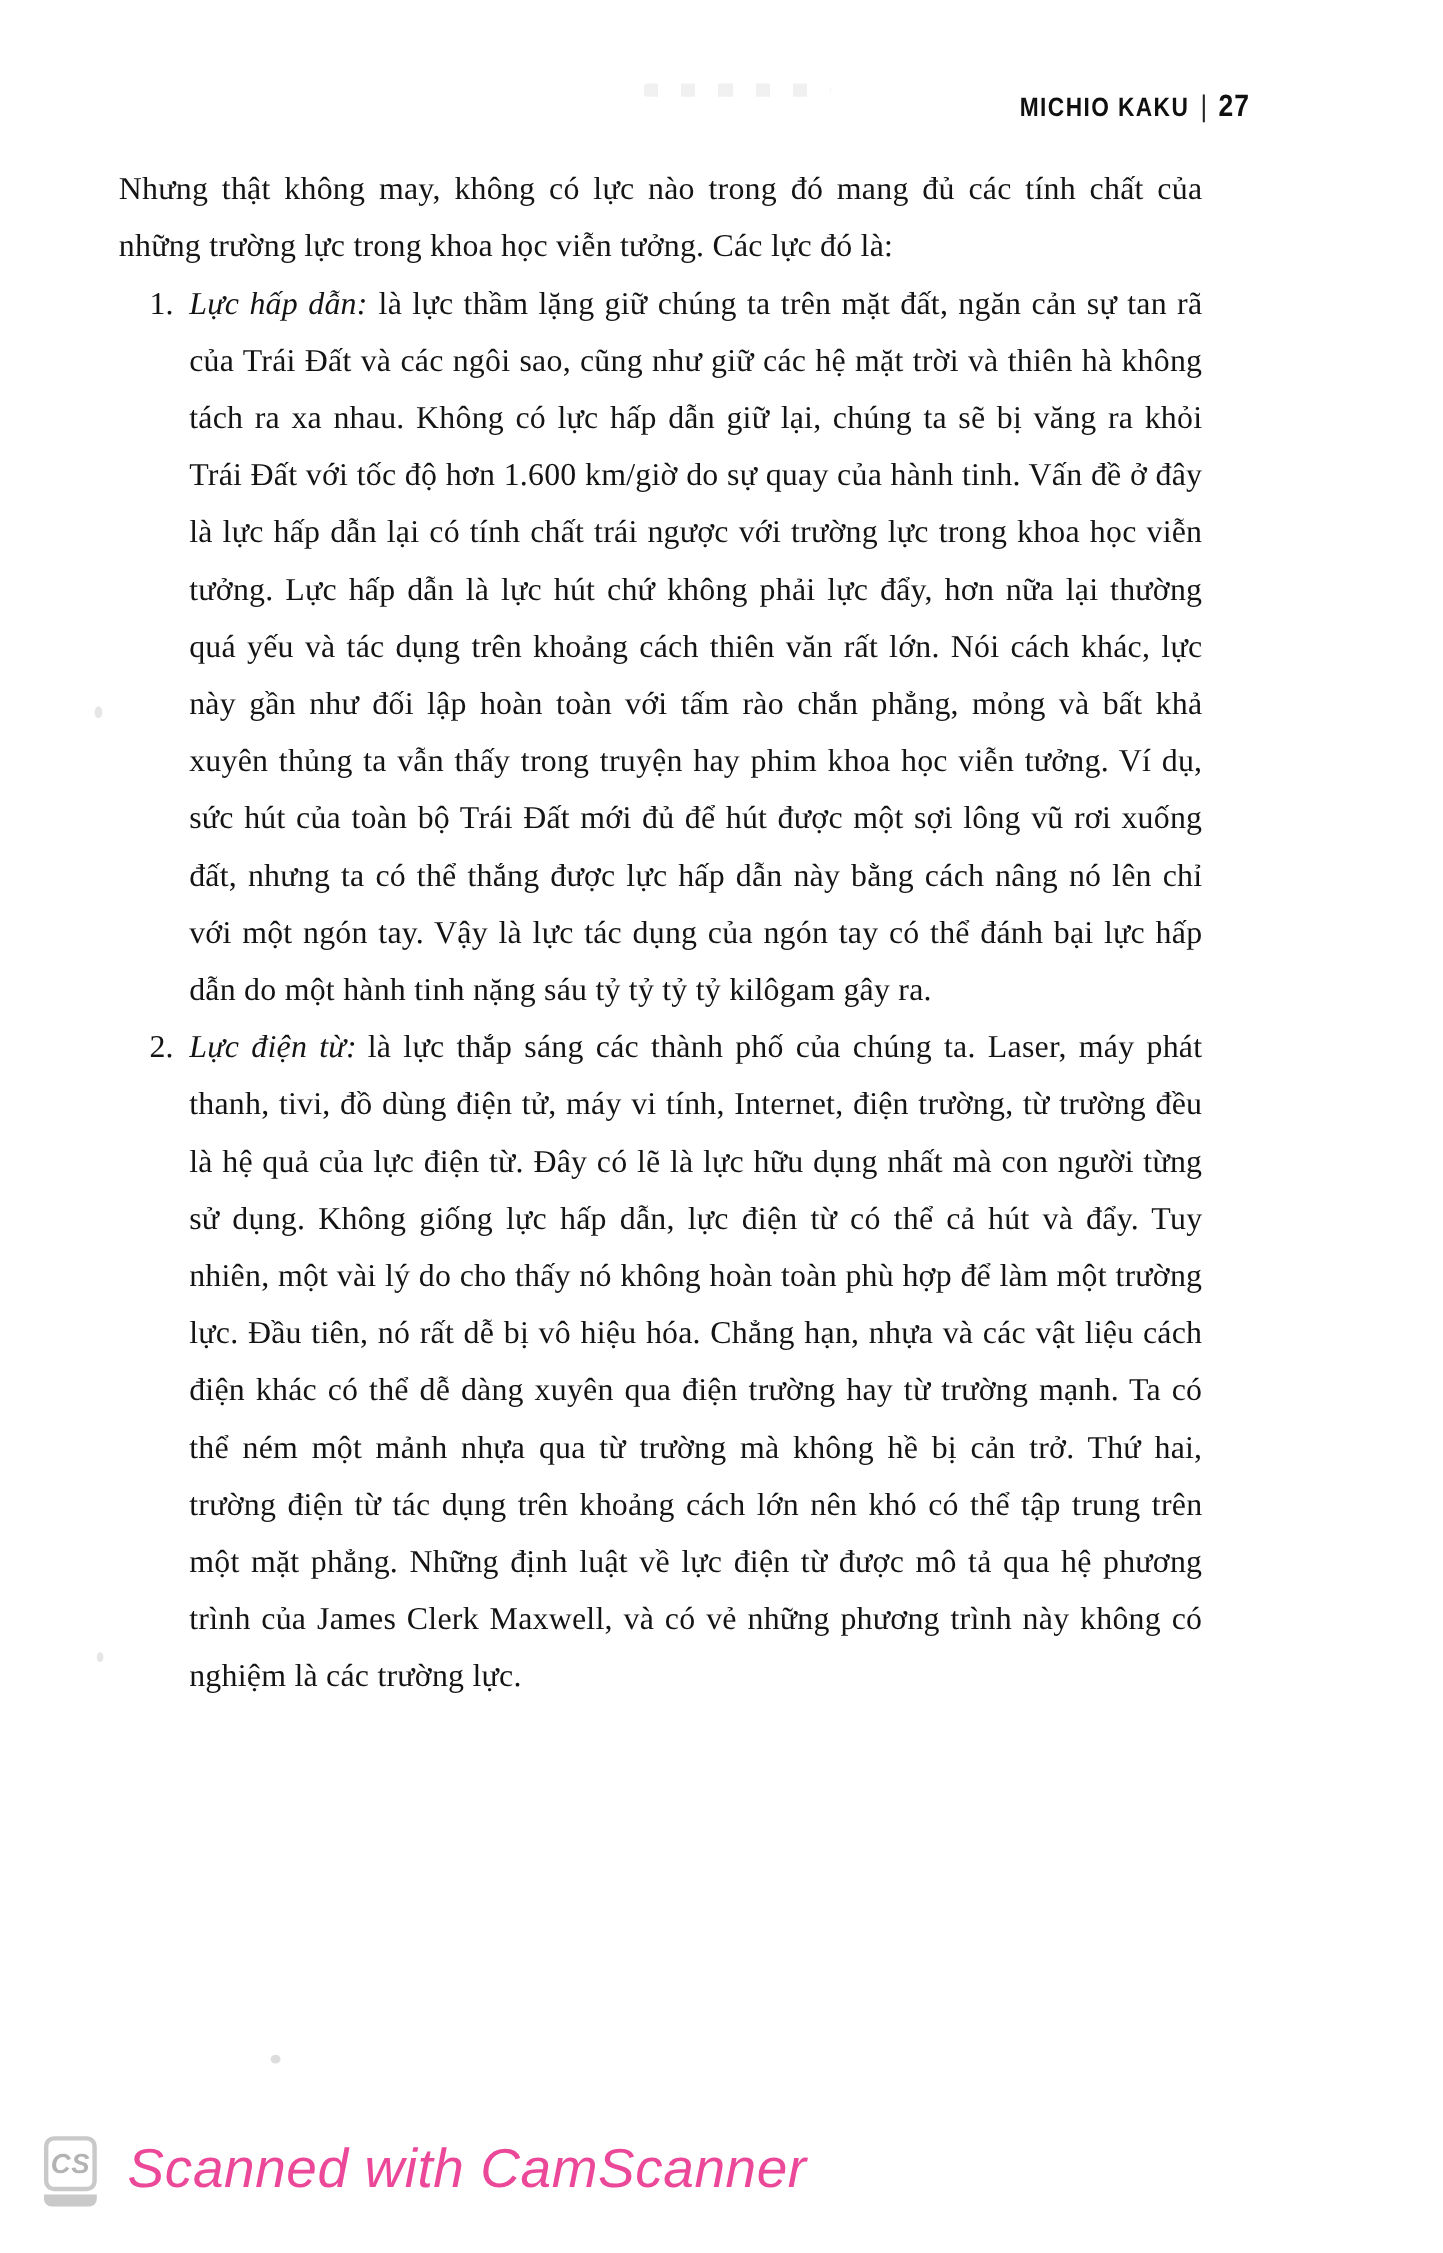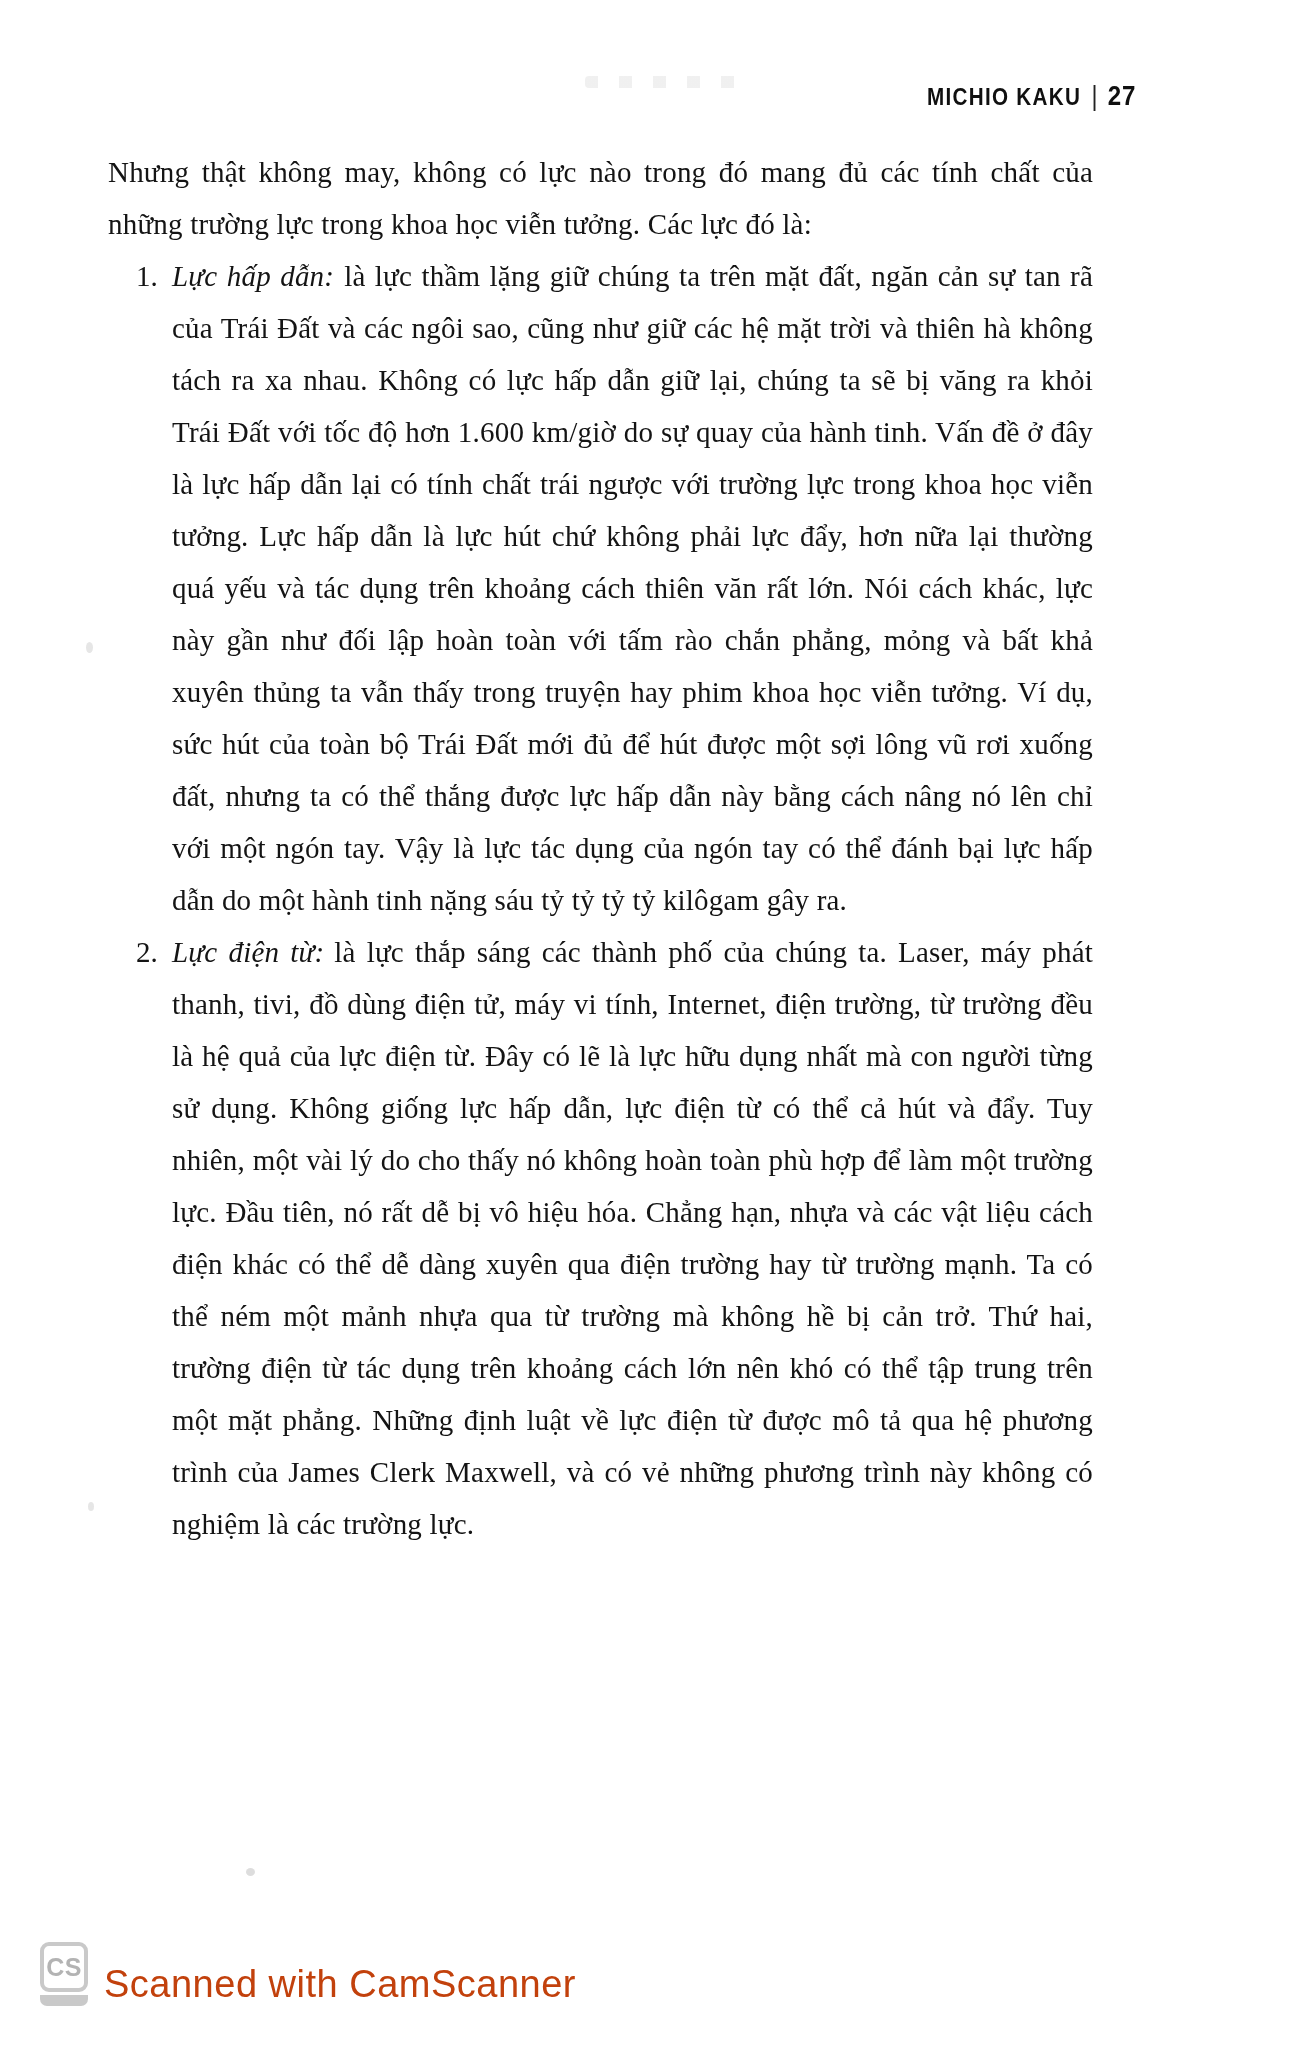--- a/index.html
+++ b/index.html
@@ -95,22 +95,23 @@
   .speck-a { left: 86px;  top: 642px;  width: 7px;  height: 11px; }
   .speck-b { left: 88px;  top: 1502px; width: 6px;  height: 9px; }
   .speck-c { left: 246px; top: 1868px; width: 9px;  height: 8px; background:#cfcfcf; }
 
   
   .footer {
     position: absolute;
     left: 40px;
     top: 1942px;
     display: flex;
-    align-items: flex-end;
-    gap: 16px;
+    align-items: flex-start;
+    gap: 28px;
+    font-style: italic;
   }
   .cs-logo { width: 48px; }
   .cs-box {
     height: 42px;
     border: 4px solid #c9c9c9;
     border-radius: 9px;
     background: #ffffff;
     display: flex;
     align-items: center;
     justify-content: center;
@@ -121,22 +122,22 @@
     letter-spacing: 0.5px;
   }
   .cs-tab {
     height: 11px;
     margin-top: 3px;
     background: #c9c9c9;
     border-radius: 0 0 7px 7px;
   }
   .watermark {
     font-family: "Liberation Sans", sans-serif;
-    font-size: 38px;
-    color: #c2410c;
+    font-size: 50px;
+    color: #ec4899;
     letter-spacing: 0.5px;
     white-space: nowrap;
   }
 </style>
 </head>
 <body>
 
 <div class="page">
 
   <div class="artifact-top"></div>

